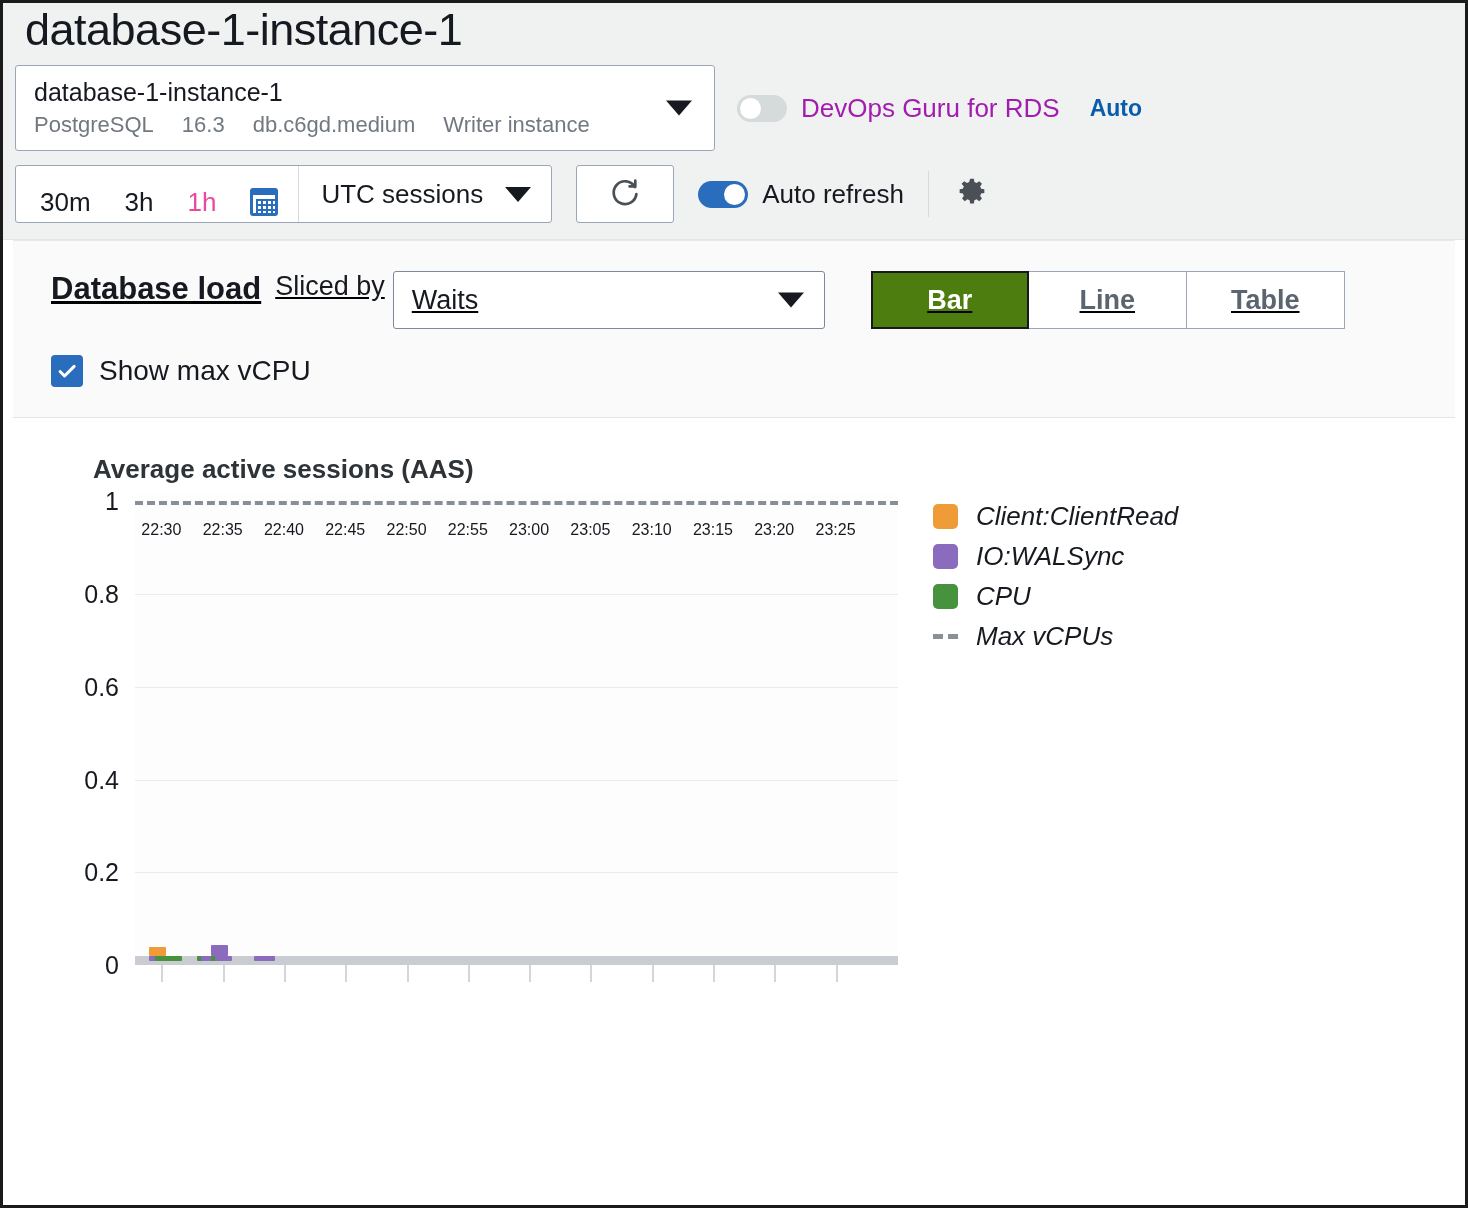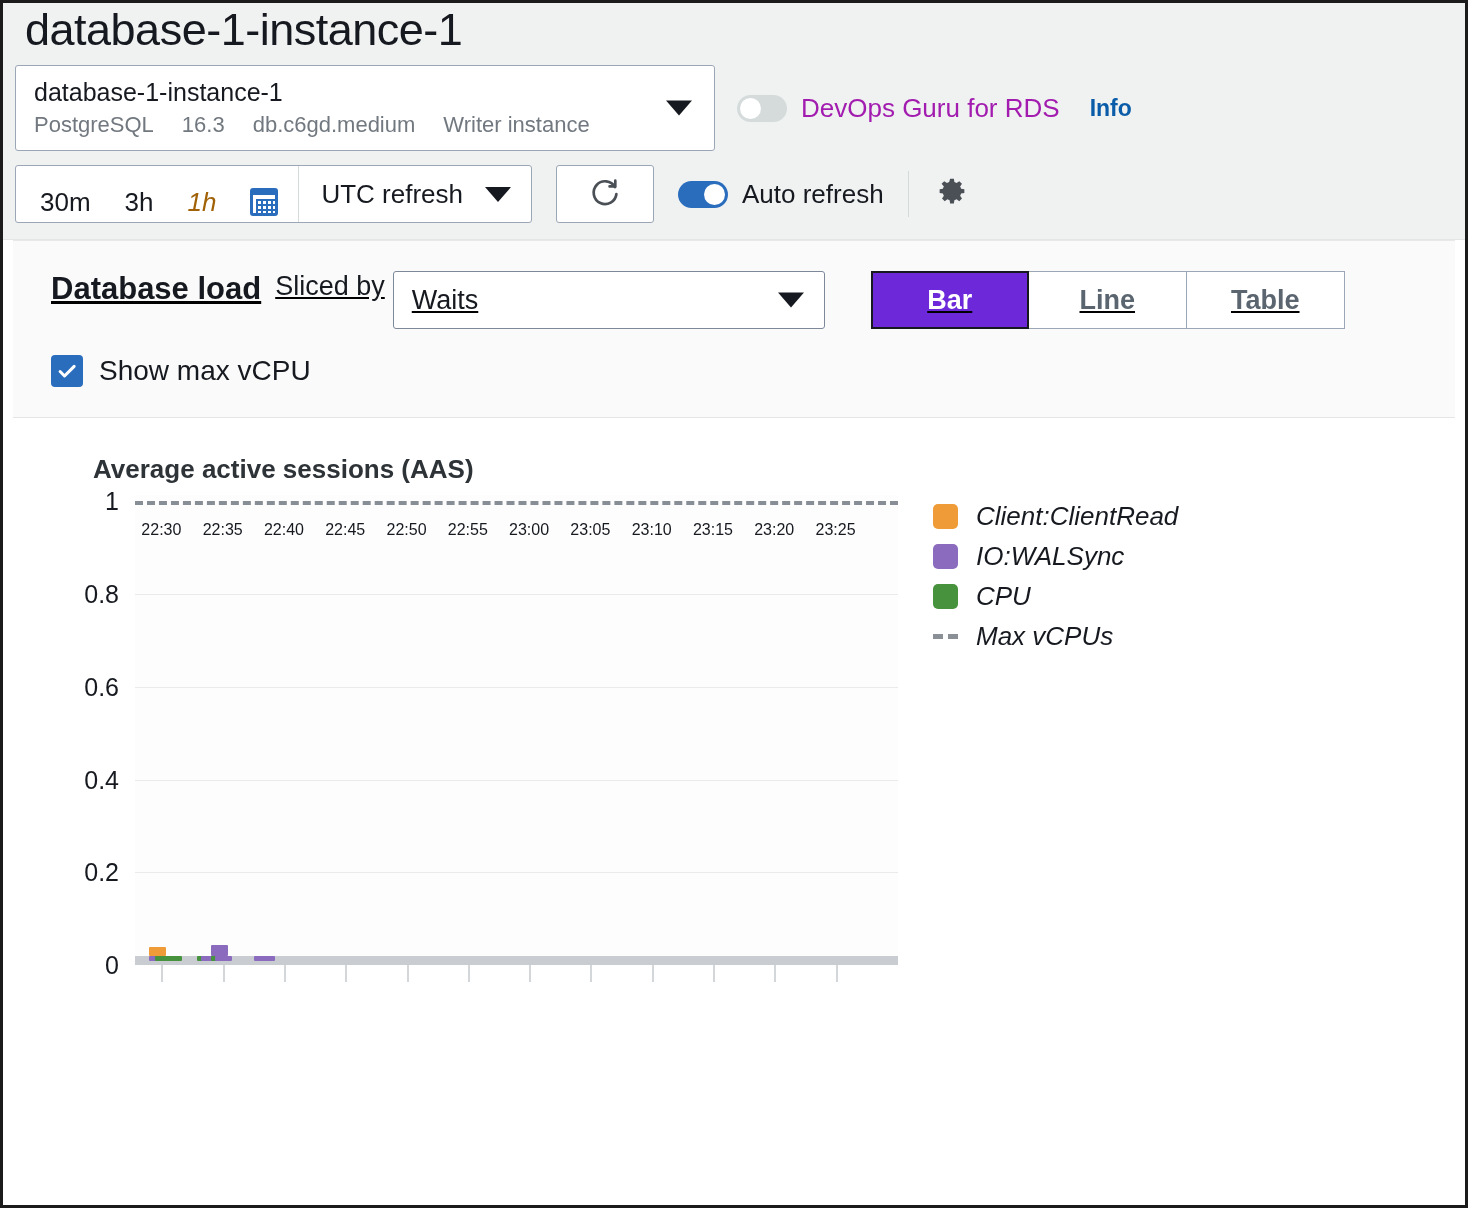--- a/index.html
+++ b/index.html
@@ -123,21 +123,21 @@
     gap: 34px;
     padding: 16px 20px 0 24px;
     border-right: 1px solid #d5dbdb;
   }
   .range-btn {
     font-size: 26px;
     color: #16191f;
     cursor: pointer;
     font-weight: 400;
   }
-  .range-btn.active { color: #a16207; font-style: italic; }
+  .range-btn.active { color: #ec4899; }
   .cal-icon {
     width: 28px; height: 28px;
     border: 3px solid #2a6dbd;
     border-radius: 3px;
     box-sizing: border-box;
     background:
       repeating-linear-gradient(to right, #2a6dbd 0 2px, transparent 2px 5px),
       repeating-linear-gradient(to bottom, #2a6dbd 0 2px, transparent 2px 5px);
     background-position: 3px 8px;
     background-size: 22px 18px;
@@ -219,21 +219,21 @@
     font-size: 27px; font-weight: bold;
     color: #5a6570;
     background: #ffffff;
     border: 1px solid #9ba7b6;
     border-left: none;
     cursor: pointer;
     box-sizing: border-box;
   }
   .seg:first-child { border-left: 1px solid #9ba7b6; }
   .seg.active {
-    background: #6d28d9;
+    background: #4d7c0f;
     color: #ffffff;
     border: 2px solid #16191f;
   }
   .checkbox-row {
     display: flex; align-items: center; gap: 16px;
     margin-top: 26px;
   }
   .cb {
     width: 32px; height: 32px;
     background: #2a6dbd;
@@ -351,36 +351,36 @@
           <span>Writer instance</span>
         </div>
         <div class="sel-caret"></div>
       </div>
 
       <div class="toggle-row">
         <div class="switch off">
           <div class="knob"></div>
         </div>
         <span class="toggle-label-off">DevOps Guru for RDS</span>
-        <span class="info-link">Info</span>
+        <span class="info-link">Auto</span>
       </div>
 
     </div>
 
     <div class="toolbar">
 
       <div class="range-group">
         <div class="range-btns">
           <span class="range-btn">30m</span>
           <span class="range-btn">3h</span>
           <span class="range-btn active">1h</span>
           <span class="cal-icon"></span>
         </div>
         <div class="tz-select">
-          <span class="tz-label">UTC refresh</span>
+          <span class="tz-label">UTC sessions</span>
           <span class="tz-caret"></span>
         </div>
       </div>
 
       <div class="refresh-btn">
         <svg width="38" height="38" viewBox="0 0 24 24">
           <path d="M18.5 7.2V3.6M18.5 7.2h-3.6" fill="none" stroke="#4a5056" stroke-width="1.7" stroke-linecap="round"></path>
           <path d="M18.3 7.6A7.2 7.2 0 1 0 19.2 12" fill="none" stroke="#4a5056" stroke-width="1.7" stroke-linecap="round"></path>
         </svg>
       </div>

